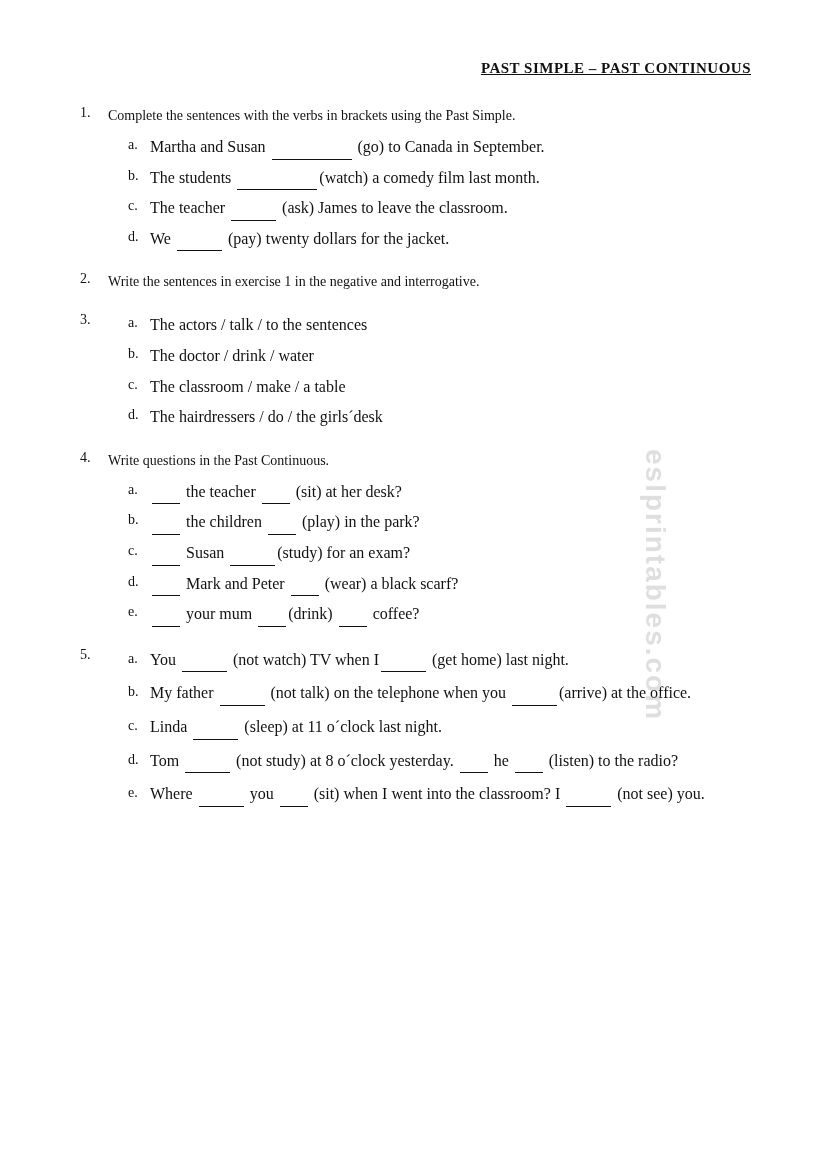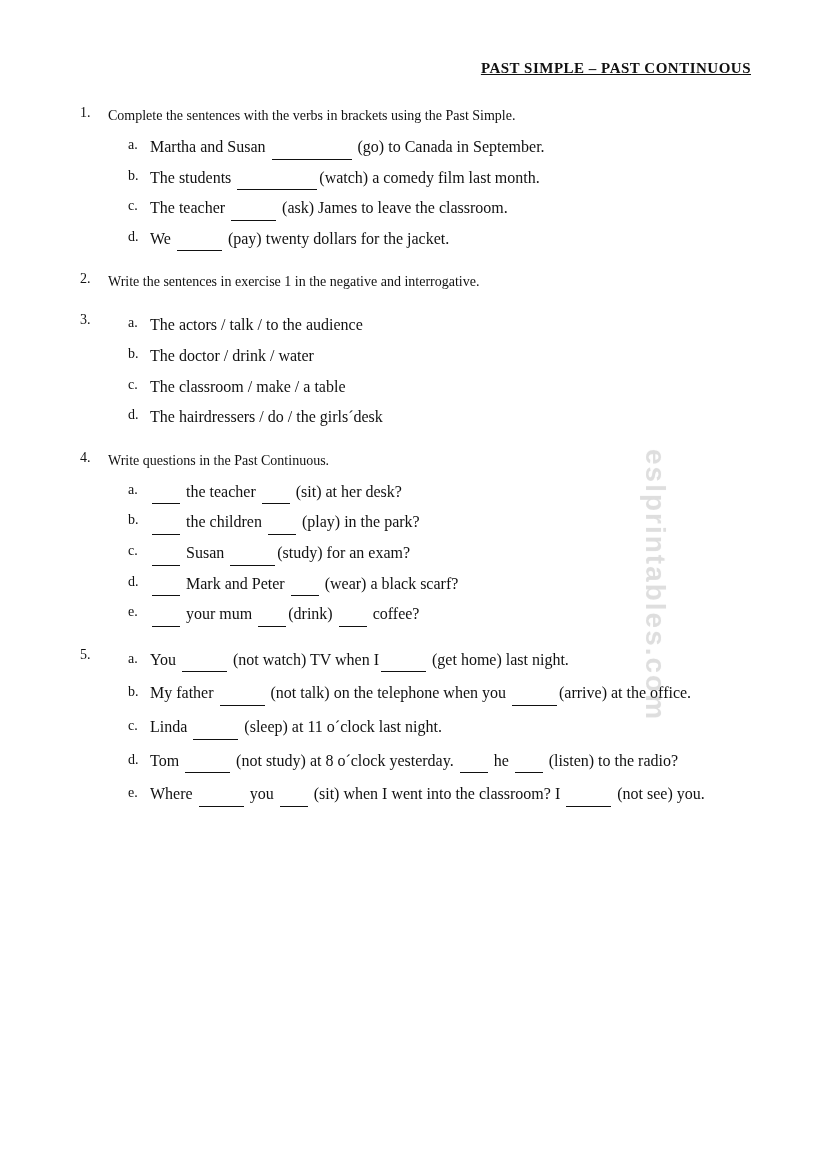--- a/index.html
+++ b/index.html
@@ -152,21 +152,21 @@
   </li>
 
   <li>
     <span class="section-title">Write the sentences in exercise 1 in the negative and interrogative.</span>
   </li>
 
   <li>
     <div class="sub-items">
       <div class="sub-item">
         <span class="sub-label">a.</span>
-        <span class="sub-text">The actors / talk / to the audience</span>
+        <span class="sub-text">The actors / talk / to the sentences</span>
       </div>
       <div class="sub-item">
         <span class="sub-label">b.</span>
         <span class="sub-text">The doctor / drink / water</span>
       </div>
       <div class="sub-item">
         <span class="sub-label">c.</span>
         <span class="sub-text">The classroom / make / a table</span>
       </div>
       <div class="sub-item">

